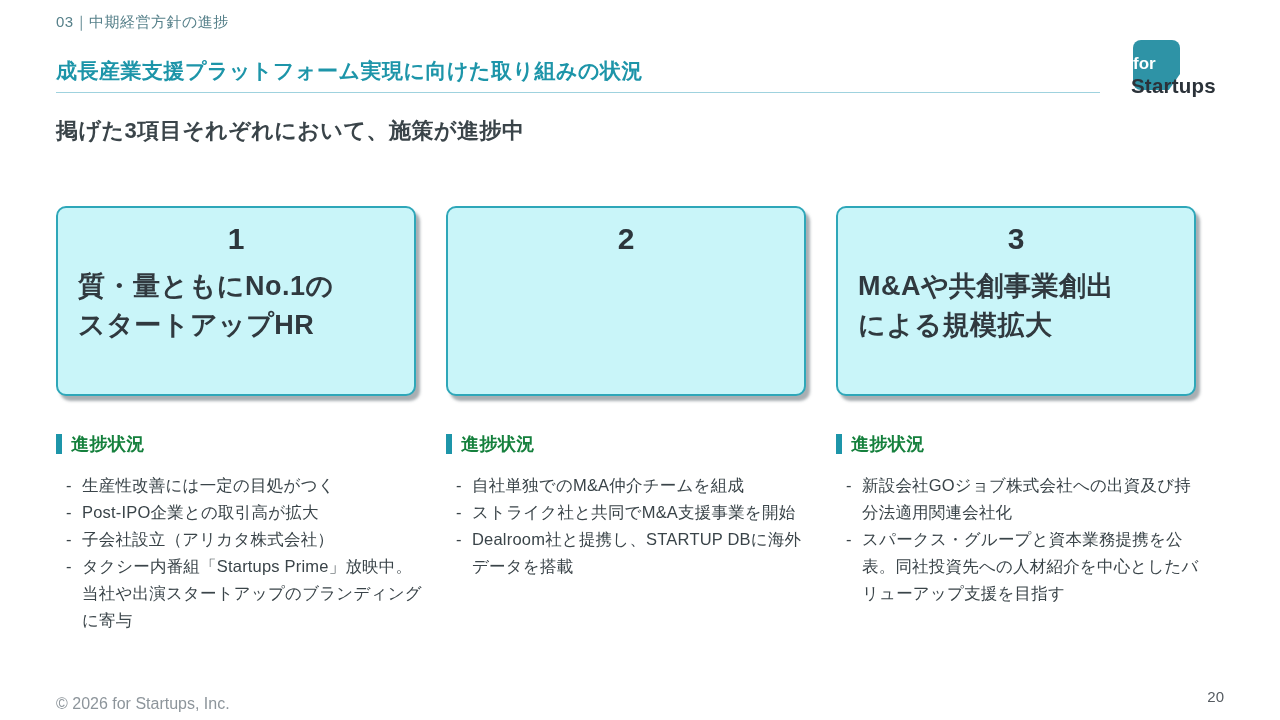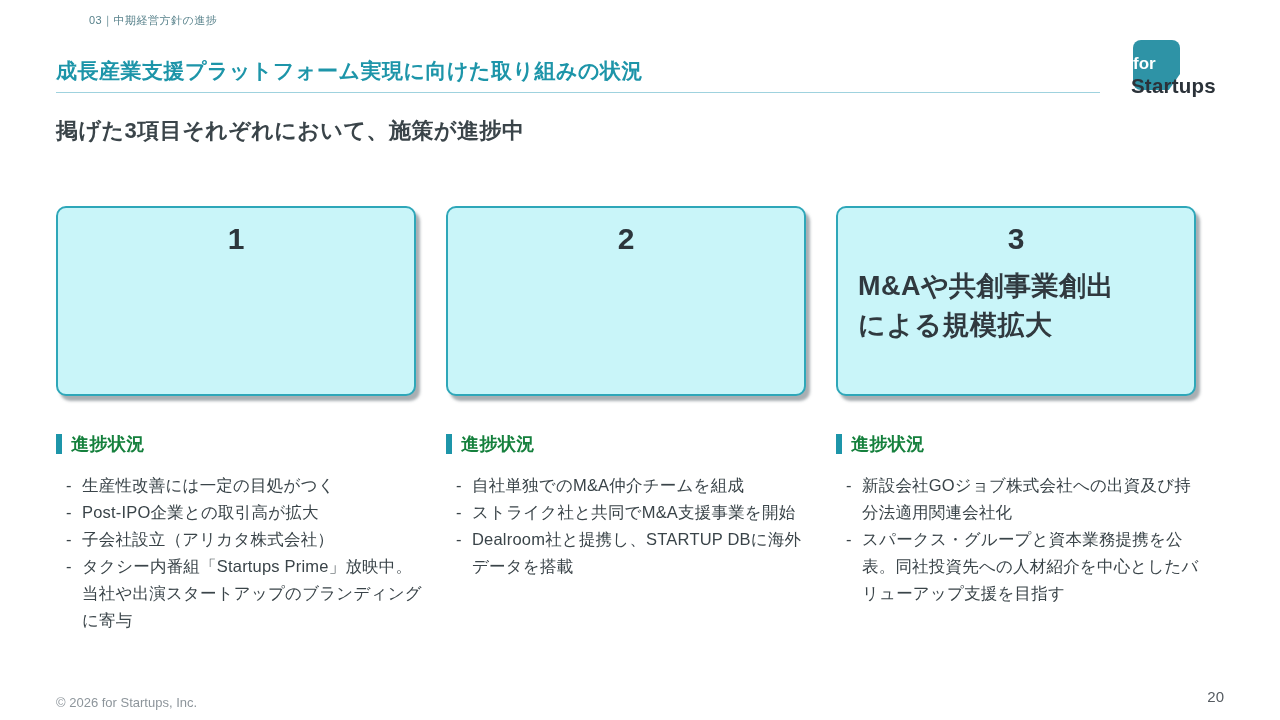--- a/index.html
+++ b/index.html
@@ -11,24 +11,23 @@
     width: 1280px;
     height: 720px;
     background: #ffffff;
     overflow: hidden;
   }
 
   
   .eyebrow {
     position: absolute;
     left: 56px; top: 13px;
-    font-size: 11px;
+    font-size: 15px;
     color: #56808a;
     letter-spacing: 0.5px;
-    margin-left: 33px;
   }
   .slide-title {
     position: absolute;
     left: 56px; top: 57px;
     font-size: 21px;
     font-weight: bold;
     color: #1d95a9;
     letter-spacing: 0.5px;
   }
   .title-underline {
@@ -150,21 +149,21 @@
   }
   .bullet-text {
     flex: 1;
     letter-spacing: 0.2px;
   }
 
   
   .footer-copyright {
     position: absolute;
     left: 56px; top: 695px;
-    font-size: 13px;
+    font-size: 16px;
     color: #8d959b;
   }
   .page-number {
     position: absolute;
     right: 56px; top: 688px;
     font-size: 15px;
     color: #555b61;
   }
 </style>
 </head>
@@ -180,20 +179,22 @@
     <div class="logo-bubble">
       <span>for</span>
     </div>
     <div class="logo-word">Startups</div>
   </div>
 
   <div class="subtitle">掲げた3項目それぞれにおいて、施策が進捗中</div>
 
   <div class="card c1">
     <div class="card-number">1</div>
+    <div class="card-title">質・量ともにNo.1の
+スタートアップHR</div>
   </div>
   <div class="card c2">
     <div class="card-number">2</div>
   </div>
   <div class="card c3">
     <div class="card-number">3</div>
     <div class="card-title">M&amp;Aや共創事業創出
 による規模拡大</div>
   </div>
 

